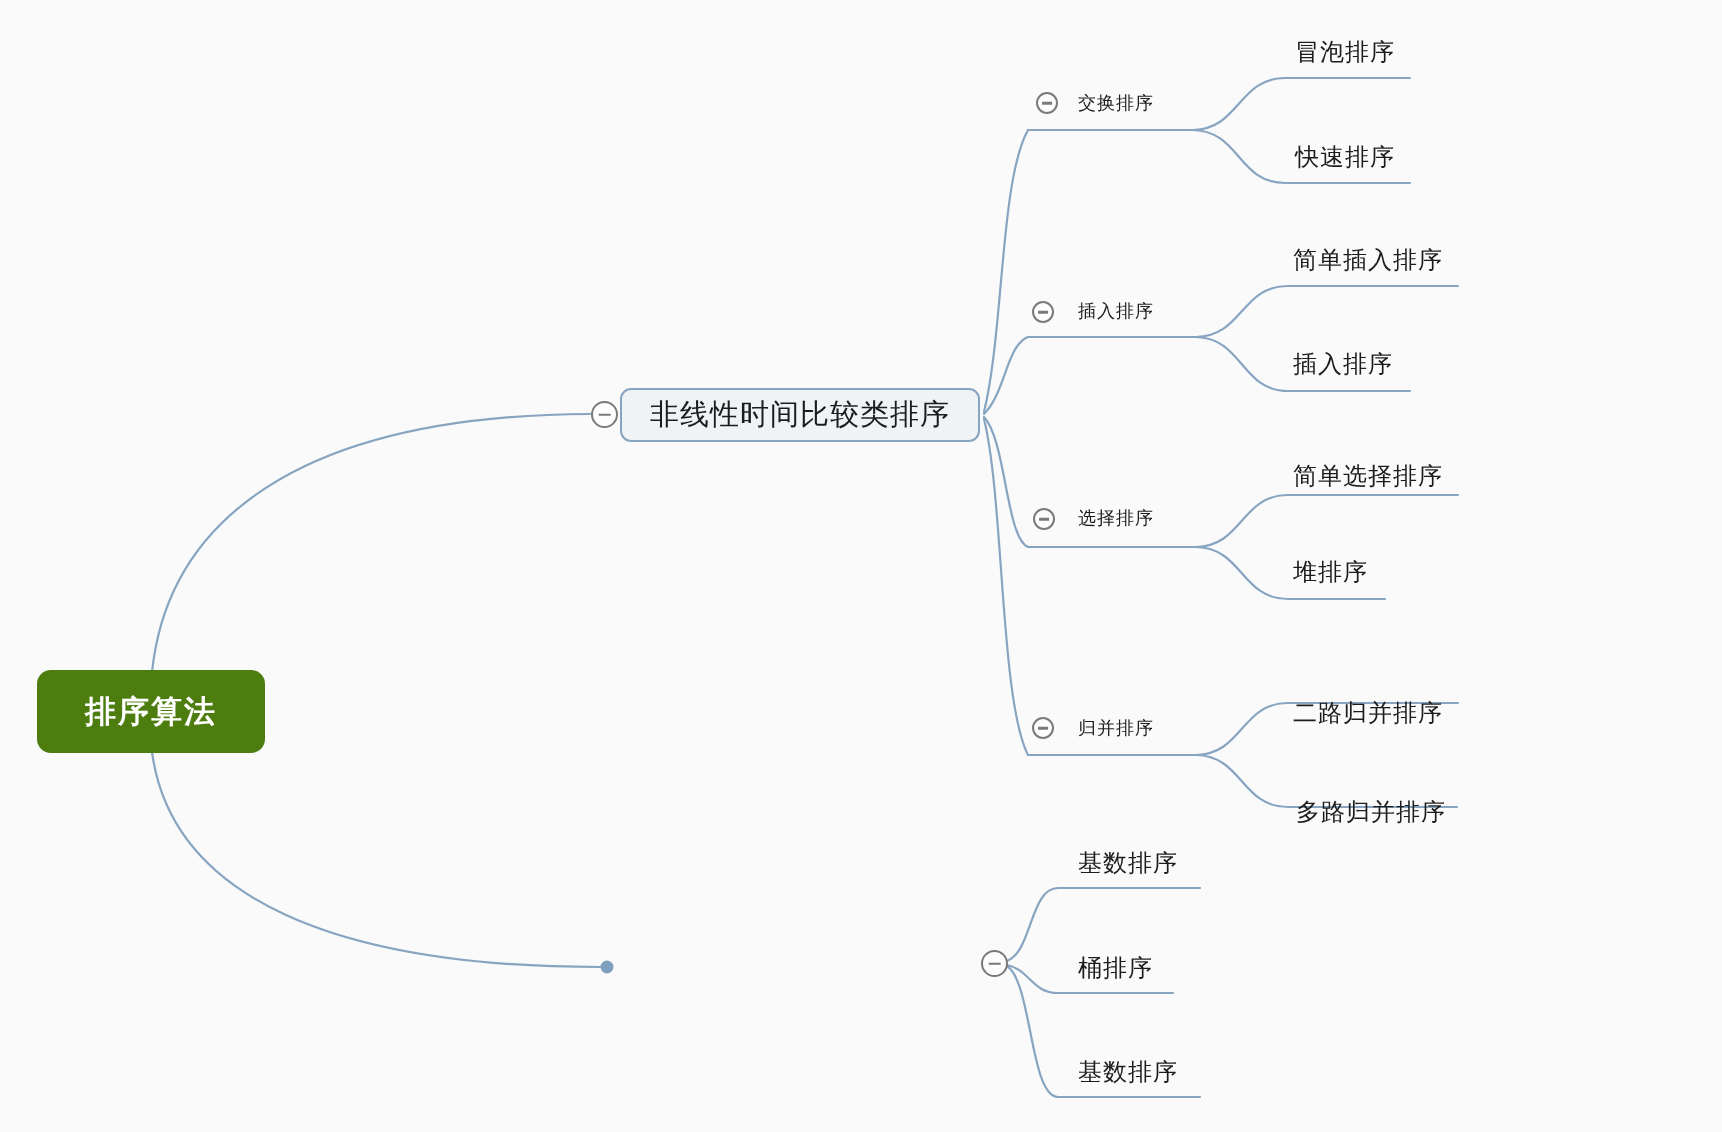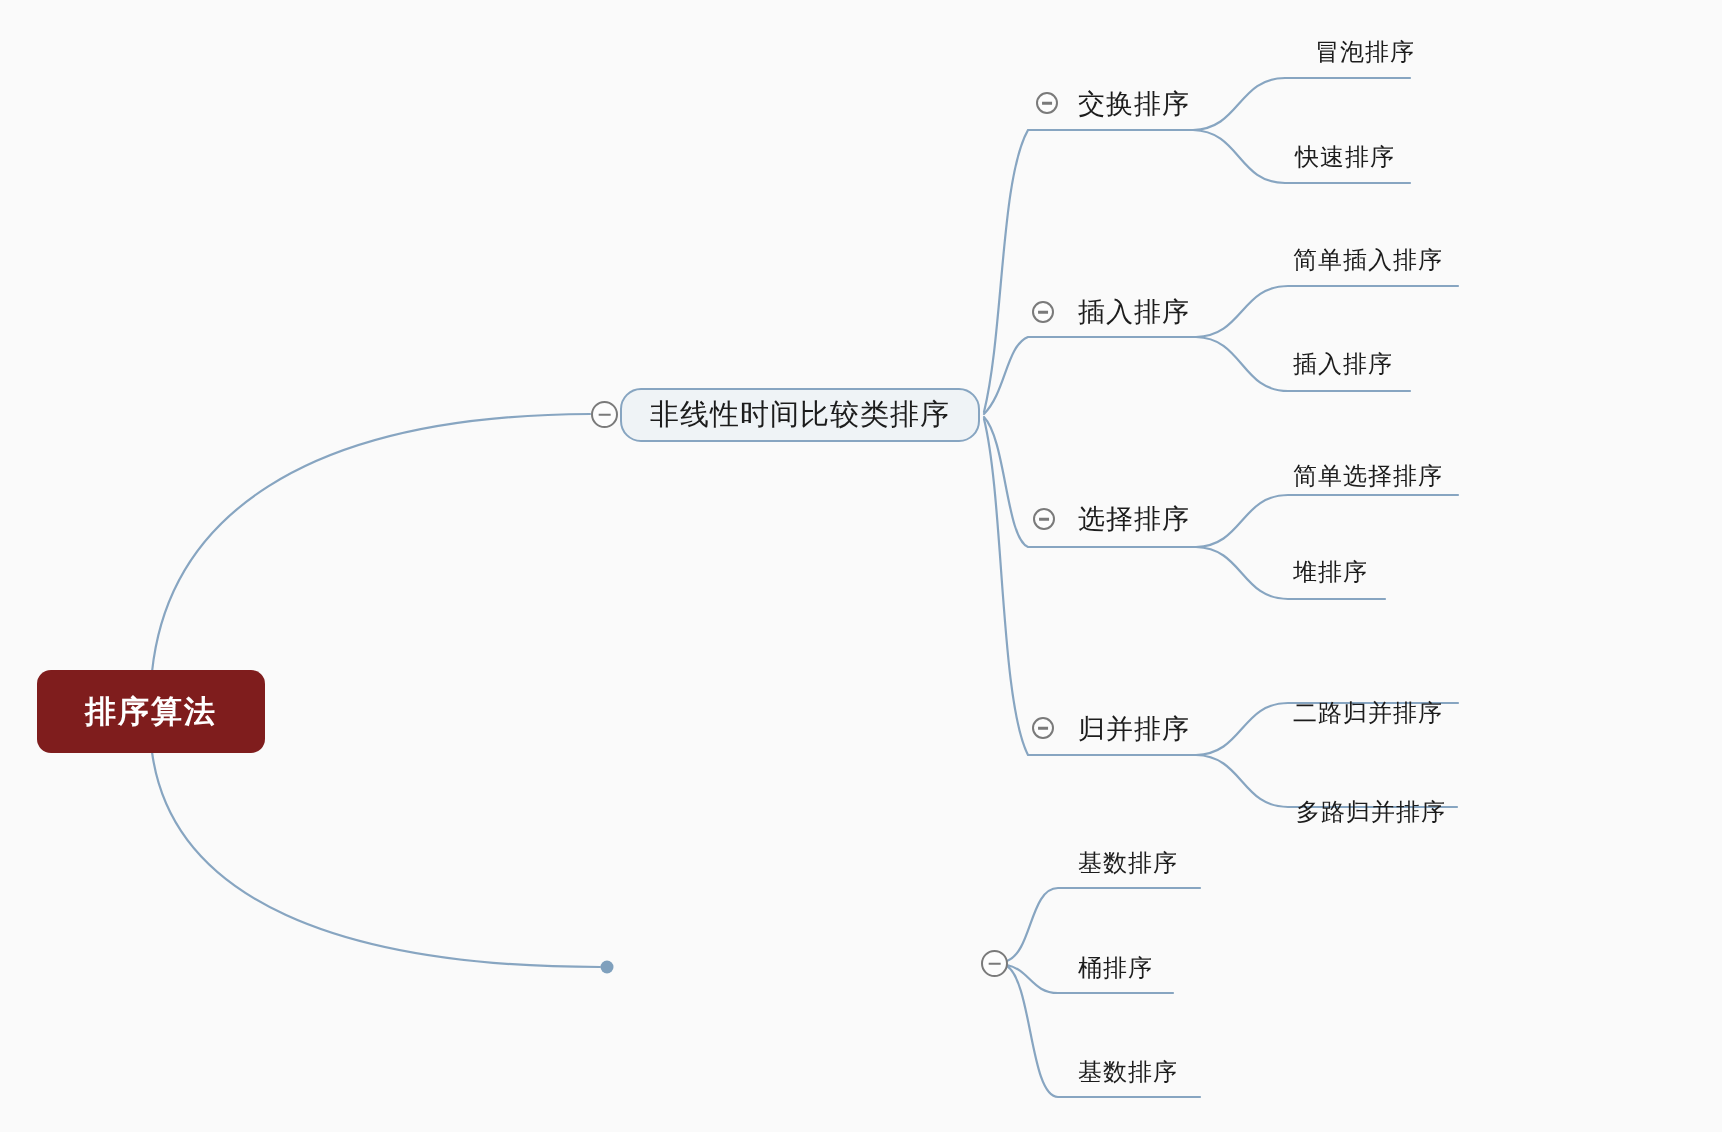--- a/index.html
+++ b/index.html
@@ -12,38 +12,38 @@
     position:relative;
     width:1722px;height:1132px;
     background:#fafafa;
     overflow:hidden;
   }
   svg.links{position:absolute;left:0;top:0;width:1722px;height:1132px;}
   svg.links path{fill:none;stroke:#87A5C1;stroke-width:2.2;stroke-linecap:round;}
 
   .root-topic{
     position:absolute;left:37px;top:670px;width:228px;height:83px;
-    background:#7f1d1d;border-radius:14px;
+    background:#4d7c0f;border-radius:14px;
     display:flex;align-items:center;justify-content:center;
     font-size:31px;font-weight:bold;color:#ffffff;letter-spacing:2px;
     cursor:default;
   }
   .main-topic{
     position:absolute;width:360px;height:54px;
-    background:#EFF3F6;border:2px solid #87A5C1;border-radius:21px;
+    background:#EFF3F6;border:2px solid #87A5C1;border-radius:11px;
     display:flex;align-items:center;justify-content:center;
     font-size:29px;color:#1c1c1c;letter-spacing:1px;
     box-sizing:border-box;
   }
   .main-topic.t1{left:620px;top:388px;}
   .main-topic.t2{left:619px;top:940px;}
 
   .subtopic{
     position:absolute;height:30px;line-height:30px;
-    font-size:27px;color:#1c1c1c;white-space:nowrap;letter-spacing:1px;
+    font-size:18px;color:#1c1c1c;white-space:nowrap;letter-spacing:1px;font-family:Liberation Mono, monospace;
   }
   .leaf{
     position:absolute;height:28px;line-height:28px;
     font-size:24px;color:#1c1c1c;white-space:nowrap;letter-spacing:1px;
   }
 
   .collapse{
     position:absolute;box-sizing:border-box;
     background:#fdfdfd;border:2.5px solid #7a7a7a;border-radius:50%;
   }
@@ -55,21 +55,21 @@
   .collapse.big{width:27px;height:27px;}
   .collapse.small{width:22px;height:22px;}
   .c-main1{left:591px;top:401px;}
   .c-main2{left:981px;top:950px;}
   .c-sub1{left:1036px;top:92px;}
   .c-sub2{left:1032px;top:301px;}
   .c-sub3{left:1033px;top:508px;}
   .c-sub4{left:1032px;top:717px;}
 
   
-  .lf-bubble{left:1295px;top:38px;margin-left:20px;}
+  .lf-bubble{left:1295px;top:38px;}
   .lf-quick{left:1295px;top:143px;}
   .lf-siminsert{left:1293px;top:246px;}
   .lf-shell{left:1293px;top:350px;}
   .lf-simselect{left:1293px;top:462px;}
   .lf-heap{left:1293px;top:558px;}
   .lf-twoway{left:1293px;top:662px;margin-top:37px;}
   .lf-multiway{left:1296px;top:766px;margin-top:32px;}
   .lf-radix1{left:1078px;top:849px;}
   .lf-bucket{left:1078px;top:954px;text-align:center;}
   .lf-radix2{left:1078px;top:1058px;}

